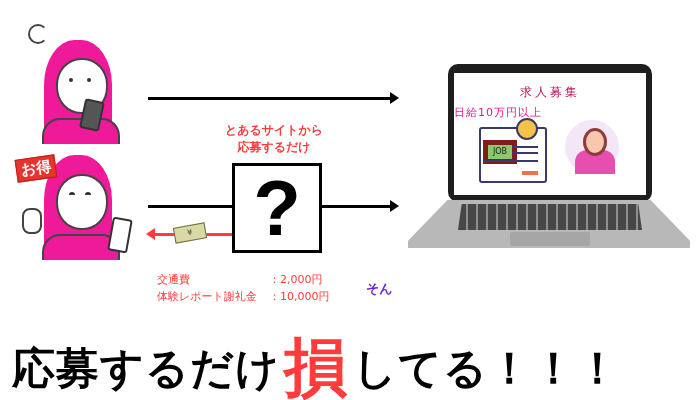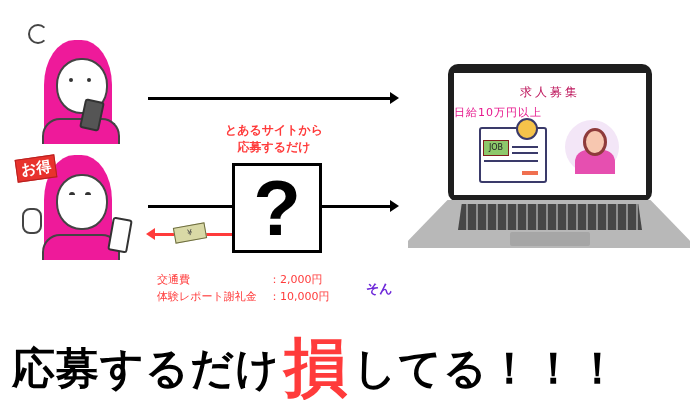--- a/index.html
+++ b/index.html
@@ -18,21 +18,21 @@
   .badge { position:absolute; left:16px; top:157px; background:#e8322c; color:#fff; font-weight:bold; font-size:15px; padding:1px 4px; transform:rotate(-8deg); border:1px solid #b52020; }
   
   .laptop-lid { position:absolute; left:448px; top:64px; width:204px; height:138px; background:#1e1e1e; border-radius:10px; }
   .screen { position:absolute; left:454px; top:73px; width:192px; height:122px; background:#fff; }
   .laptop-base { position:absolute; left:408px; top:200px; width:282px; height:48px; background:#b8b8b8; clip-path:polygon(14% 0, 86% 0, 100% 85%, 100% 100%, 0 100%, 0 85%); }
   .keys { position:absolute; left:458px; top:204px; width:184px; height:26px; background:repeating-linear-gradient(90deg,#333 0 8px,#888 8px 10px); clip-path:polygon(2% 0, 98% 0, 100% 100%, 0 100%); opacity:.85; }
   .trackpad { position:absolute; left:510px; top:232px; width:80px; height:14px; background:#a6a6a6; border-radius:2px; }
   .screen-title { position:absolute; left:454px; width:192px; top:84px; text-align:center; color:#be185d; font-size:12px; letter-spacing:3px; }
   .screen-sub { position:absolute; left:454px; width:192px; top:105px; color:#e6168c; font-size:11px; letter-spacing:1px; }
   .job-win { position:absolute; left:479px; top:127px; width:64px; height:52px; border:2px solid #3a3a6a; border-radius:3px; background:#fff; }
-  .job-btn { position:absolute; left:483px; top:140px; width:24px; height:14px; background:#8dc86b; border:1px solid #7f1d1d; font-size:8px; text-align:center; line-height:14px; color:#222; }
+  .job-btn { position:absolute; left:483px; top:140px; width:24px; height:14px; background:#8dc86b; border:5px solid #7f1d1d; font-size:8px; text-align:center; line-height:14px; color:#222; }
   .coin { position:absolute; left:516px; top:118px; width:18px; height:18px; border-radius:50%; background:#f5c34a; border:2px solid #3a3a6a; }
   .woman { position:absolute; left:565px; top:120px; width:54px; height:54px; border-radius:50%; background:#f3e6f7; }
   .woman-body { position:absolute; left:575px; top:150px; width:40px; height:24px; background:#e64fb0; border-radius:12px 12px 0 0; }
   .woman-head { position:absolute; left:583px; top:128px; width:18px; height:22px; border-radius:50%; background:#f7c7b0; border:3px solid #8e3b3b; }
   
   .person-hair { position:absolute; background:#ee1a9a; border-radius:45% 45% 10% 10%; }
   .person-face { position:absolute; background:#fff; border:2px solid #444; border-radius:48%; }
   .person-body { position:absolute; background:#ee1a9a; border-radius:18px 18px 0 0; border:2px solid #444; border-bottom:none; }
   .phone { position:absolute; background:#555; border:2px solid #333; border-radius:3px; }
   .eye { position:absolute; width:4px; height:4px; background:#333; border-radius:50%; }

